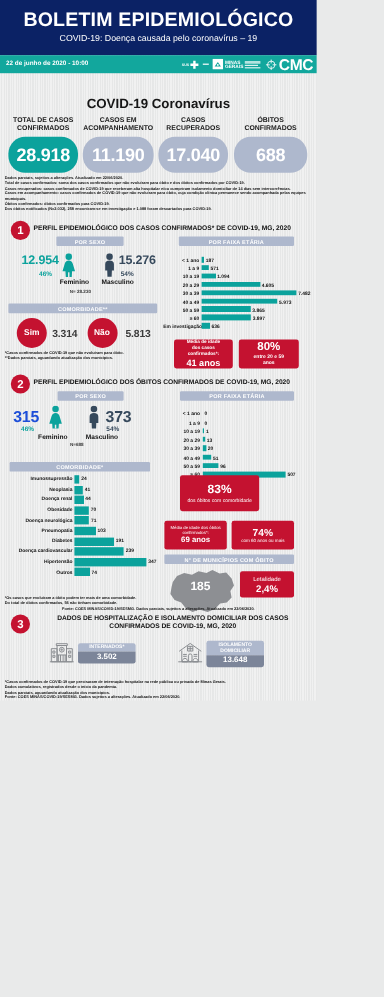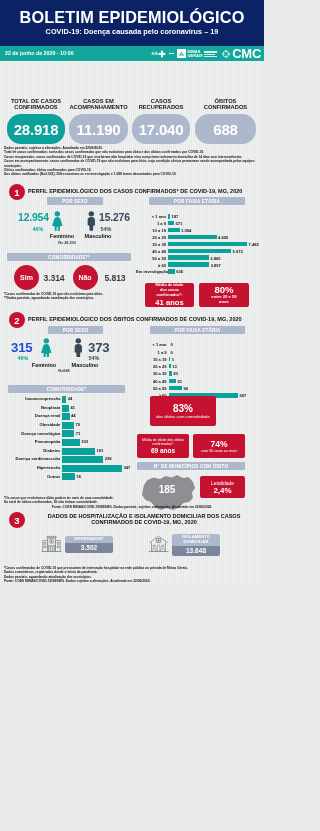--- a/index.html
+++ b/index.html
@@ -8,21 +8,21 @@
   .page{position:relative;width:264px;height:584px;background:#e9eaea;overflow:hidden;}
   .page::before{content:"";position:absolute;inset:0;
     background:repeating-linear-gradient(90deg,rgba(255,255,255,.35) 0 1px,rgba(0,0,0,.012) 1px 2px);
     pointer-events:none;}
 
   
   .navy{position:absolute;left:0;top:0;width:264px;height:46px;background:#0b2265;}
   .hdr-title{position:absolute;left:0;top:7.5px;width:264px;text-align:center;
      color:#fff;font-weight:bold;font-size:16.3px;letter-spacing:0.15px;}
   .hdr-sub{position:absolute;left:0;top:26.5px;width:264px;text-align:center;
-     color:#fff;font-weight:bold;font-size:7.3px;}
+     color:#fff;font-weight:normal;font-size:7.3px;}
   .tealbar{position:absolute;left:0;top:46px;width:264px;height:15px;background:#12a79d;}
   .hdr-date{position:absolute;left:5px;top:50.3px;color:#fff;font-weight:bold;font-size:5.3px;}
 
   
   .sc-t1{position:absolute;left:0;top:68px;width:264px;text-align:center;
      color:#161616;font-weight:bold;font-size:11.1px;}
   .sc-t2{position:absolute;left:0;top:81px;width:264px;text-align:center;
      color:#161616;font-weight:bold;font-size:11.1px;}
 
   .card{position:absolute;top:98px;}
@@ -108,20 +108,21 @@
       <span style="display:flex;align-items:center;margin-left:4px;">
         <svg width="10" height="10" viewBox="0 0 24 24">
           <circle cx="12" cy="12" r="7.4" fill="none" stroke="#fff" stroke-width="1.7"></circle>
           <path d="M12 1.5v21M1.5 12h21" stroke="#fff" stroke-width="1.7"></path>
           <circle cx="12" cy="12" r="3" fill="#12a79d"></circle>
         </svg>
         <b style="color:#fff;font-size:13px;letter-spacing:-0.3px;margin-left:1px;">CMC</b>
       </span>
     </div>
 
+  <div class="sc-t2">COVID-19 Coronavírus</div>
   <div id="cards">
       <div class="card" style="left:7px;width:58px">
         <div class="lab"><span>TOTAL DE CASOS</span><br><span>CONFIRMADOS</span></div>
         <div class="box" style="background:#0ba29c">28.918</div>
       </div>
       <div class="card" style="left:69px;width:59px">
         <div class="lab"><span>CASOS EM</span><br><span>ACOMPANHAMENTO</span></div>
         <div class="box" style="background:#aeb8cd">11.190</div>
       </div>
       <div class="card" style="left:132px;width:58px">

